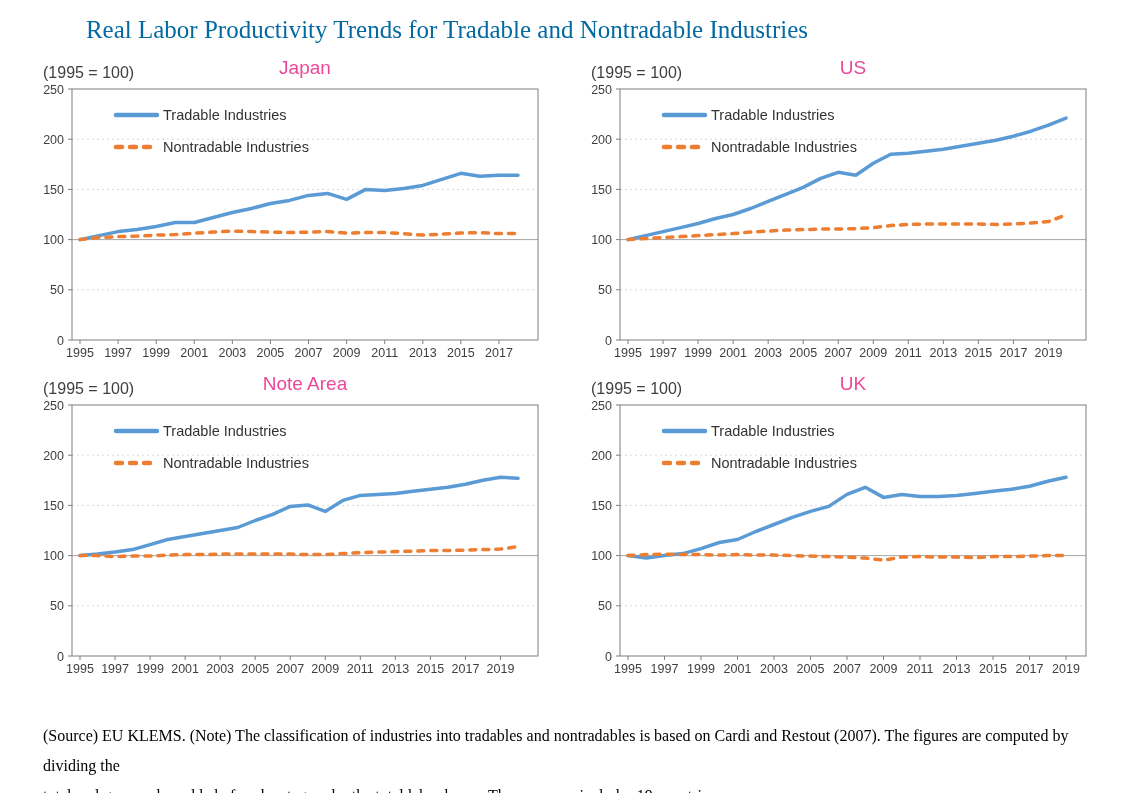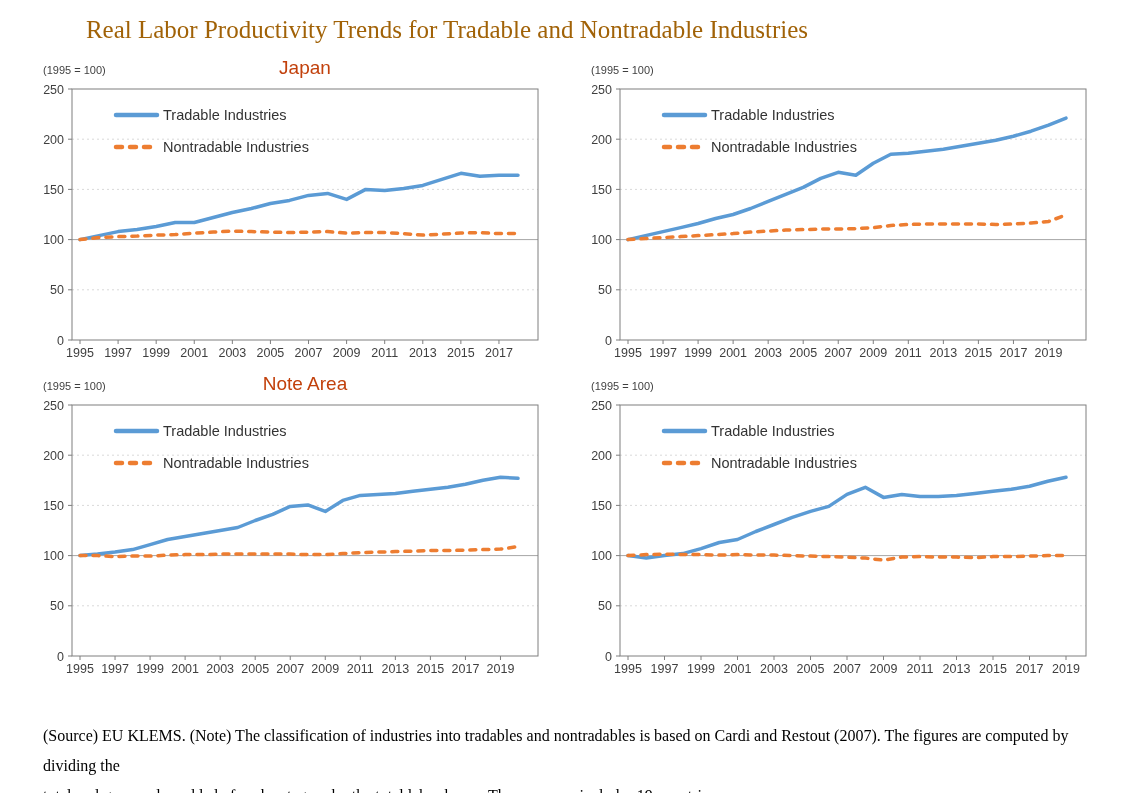--- a/index.html
+++ b/index.html
@@ -2,34 +2,34 @@
 <html><head>
 <meta charset="utf-8">
 <style>
   html,body { margin:0; padding:0; background:#ffffff; }
   body {
     width:1122px; height:793px; position:relative; overflow:hidden;
     font-family:"Liberation Sans", sans-serif;
   }
   .main-title {
     position:absolute; top:16px; left:0; width:894px; text-align:center;
-    font-family:"Liberation Serif", serif; font-size:25px; color:#a16207;
+    font-family:"Liberation Serif", serif; font-size:25px; color:#0369a1;
     white-space:nowrap;
   }
   .chart-panel { position:absolute; width:530px; height:305px; }
   #panel-japan { left:30px;  top:60px; }
   #panel-us    { left:578px; top:60px; }
   #panel-euro  { left:30px;  top:376px; }
   #panel-uk    { left:578px; top:376px; }
   .axis-note {
-    position:absolute; left:13px; top:4px; font-size:11px; color:#3f3f3f;
+    position:absolute; left:13px; top:4px; font-size:16px; color:#3f3f3f;
   }
   .chart-title {
     position:absolute; left:42px; top:-3px; width:466px; text-align:center;
-    font-size:19px; color:#c2410c;
+    font-size:19px; color:#ec4899;
   }
   svg.plot { position:absolute; left:0; top:0; }
   svg.plot text { font-family:"Liberation Sans", sans-serif; font-size:12.5px; fill:#3f3f3f; }
   svg.plot text.legend-label { font-size:14.5px; fill:#333333; }
   .note {
     position:absolute; left:43px; top:721px; width:1070px;
     font-family:"Liberation Serif", serif; font-size:16px; color:#000;
   }
   .note div { line-height:30px; }
 </style>
@@ -87,20 +87,21 @@
       <polyline points="50.0,179.6 69.0,177.6 88.1,176.6 107.1,176.1 126.2,175.1 145.2,174.6 164.3,173.1 183.3,172.1 202.3,171.1 221.4,171.6 240.4,172.1 259.5,172.6 278.5,172.1 297.6,171.6 316.6,173.1 335.7,172.6 354.7,172.6 373.7,173.6 392.8,175.1 411.8,174.1 430.9,173.1 449.9,172.6 469.0,173.6 488.0,173.6" fill="none" stroke="#ED7D31" stroke-width="3.5" stroke-linejoin="round" stroke-linecap="round" stroke-dasharray="6 7"></polyline>
       <line x1="86" x2="127" y1="55" y2="55" stroke="#5B9BD5" stroke-width="4.5" stroke-dasharray="none" stroke-linecap="round"></line>
       <text x="133" y="60" class="legend-label">Tradable Industries</text>
       <line x1="86" x2="127" y1="87" y2="87" stroke="#ED7D31" stroke-width="4.5" stroke-dasharray="6 8" stroke-linecap="round"></line>
       <text x="133" y="92" class="legend-label">Nontradable Industries</text>
     </svg>
 </div>
 
 <div class="chart-panel" id="panel-us">
   <div class="axis-note">(1995 = 100)</div>
+  <div class="chart-title">US</div>
   <svg class="plot" width="530" height="305">
       <line x1="42" x2="508" y1="229.8" y2="229.8" stroke="#D9D9D9" stroke-width="1" stroke-dasharray="2 3"></line>
       <line x1="42" x2="508" y1="179.6" y2="179.6" stroke="#A6A6A6" stroke-width="1" stroke-dasharray="none"></line>
       <line x1="42" x2="508" y1="129.4" y2="129.4" stroke="#D9D9D9" stroke-width="1" stroke-dasharray="2 3"></line>
       <line x1="42" x2="508" y1="79.19999999999999" y2="79.19999999999999" stroke="#D9D9D9" stroke-width="1" stroke-dasharray="2 3"></line>
       <rect x="42" y="29" width="466" height="251" fill="none" stroke="#7F7F7F" stroke-width="1"></rect>
       <line x1="38" x2="42" y1="280" y2="280" stroke="#7F7F7F"></line>
       <text x="34" y="284.5" text-anchor="end">0</text>
       <line x1="38" x2="42" y1="229.8" y2="229.8" stroke="#7F7F7F"></line>
       <text x="34" y="234.3" text-anchor="end">50</text>
@@ -198,20 +199,21 @@
       <polyline points="50.0,179.6 67.5,179.6 85.0,180.6 102.6,180.1 120.1,180.1 137.6,179.1 155.1,178.6 172.6,178.6 190.2,178.1 207.7,178.1 225.2,178.1 242.7,178.1 260.2,178.1 277.8,178.6 295.3,178.6 312.8,177.6 330.3,176.6 347.8,176.1 365.4,175.6 382.9,175.1 400.4,174.6 417.9,174.6 435.4,174.1 453.0,173.6 470.5,173.1 488.0,170.6" fill="none" stroke="#ED7D31" stroke-width="3.5" stroke-linejoin="round" stroke-linecap="round" stroke-dasharray="6 7"></polyline>
       <line x1="86" x2="127" y1="55" y2="55" stroke="#5B9BD5" stroke-width="4.5" stroke-dasharray="none" stroke-linecap="round"></line>
       <text x="133" y="60" class="legend-label">Tradable Industries</text>
       <line x1="86" x2="127" y1="87" y2="87" stroke="#ED7D31" stroke-width="4.5" stroke-dasharray="6 8" stroke-linecap="round"></line>
       <text x="133" y="92" class="legend-label">Nontradable Industries</text>
     </svg>
 </div>
 
 <div class="chart-panel" id="panel-uk">
   <div class="axis-note">(1995 = 100)</div>
+  <div class="chart-title">UK</div>
   <svg class="plot" width="530" height="305">
       <line x1="42" x2="508" y1="229.8" y2="229.8" stroke="#D9D9D9" stroke-width="1" stroke-dasharray="2 3"></line>
       <line x1="42" x2="508" y1="179.6" y2="179.6" stroke="#A6A6A6" stroke-width="1" stroke-dasharray="none"></line>
       <line x1="42" x2="508" y1="129.4" y2="129.4" stroke="#D9D9D9" stroke-width="1" stroke-dasharray="2 3"></line>
       <line x1="42" x2="508" y1="79.19999999999999" y2="79.19999999999999" stroke="#D9D9D9" stroke-width="1" stroke-dasharray="2 3"></line>
       <rect x="42" y="29" width="466" height="251" fill="none" stroke="#7F7F7F" stroke-width="1"></rect>
       <line x1="38" x2="42" y1="280" y2="280" stroke="#7F7F7F"></line>
       <text x="34" y="284.5" text-anchor="end">0</text>
       <line x1="38" x2="42" y1="229.8" y2="229.8" stroke="#7F7F7F"></line>
       <text x="34" y="234.3" text-anchor="end">50</text>

